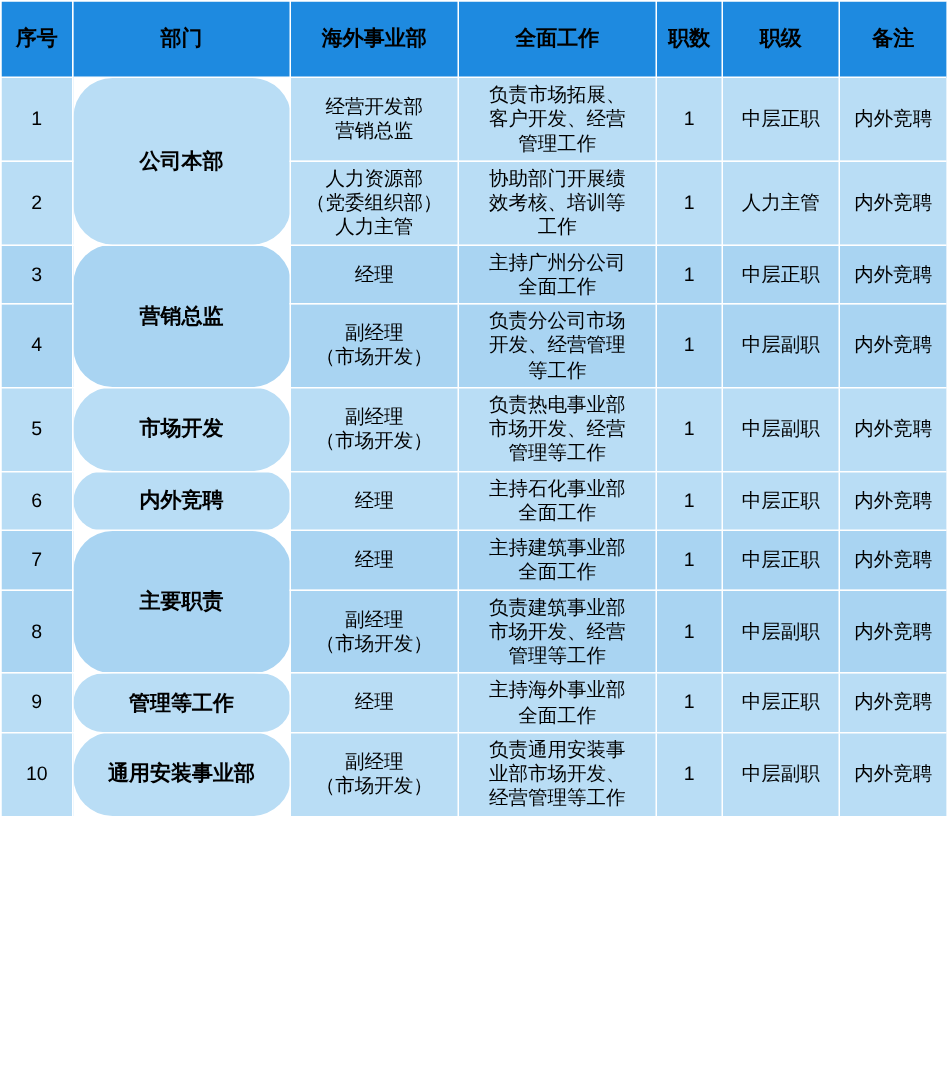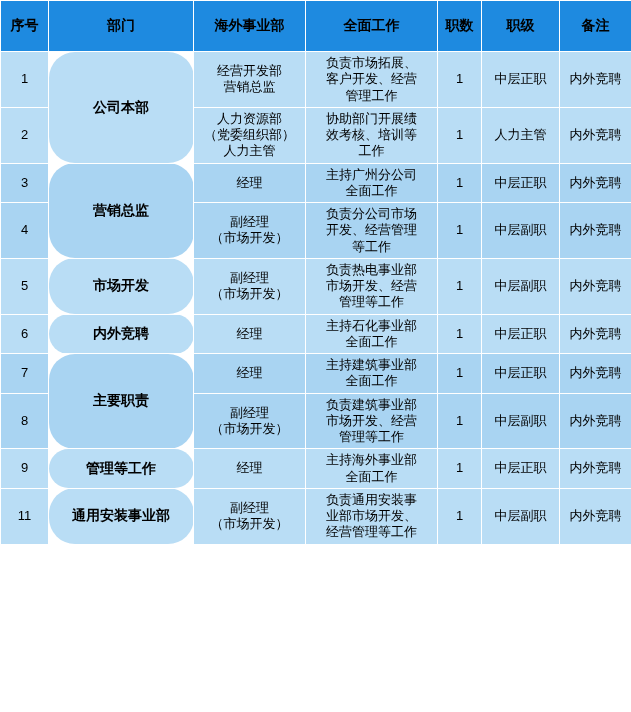--- a/index.html
+++ b/index.html
@@ -164,21 +164,21 @@
         <tr>
           <td class="seq-cell">9</td>
           <td class="dept-cell">管理等工作</td>
           <td>经理</td>
           <td>主持海外事业部<br>全面工作</td>
           <td>1</td>
           <td>中层正职</td>
           <td>内外竞聘</td>
         </tr>
         <tr>
-          <td class="seq-cell">11</td>
+          <td class="seq-cell">10</td>
           <td class="dept-cell">通用安装事业部</td>
           <td>副经理<br>（市场开发）</td>
           <td>负责通用安装事<br>业部市场开发、<br>经营管理等工作</td>
           <td>1</td>
           <td>中层副职</td>
           <td>内外竞聘</td>
         </tr>
       </tbody>
   </table>
 </div>

